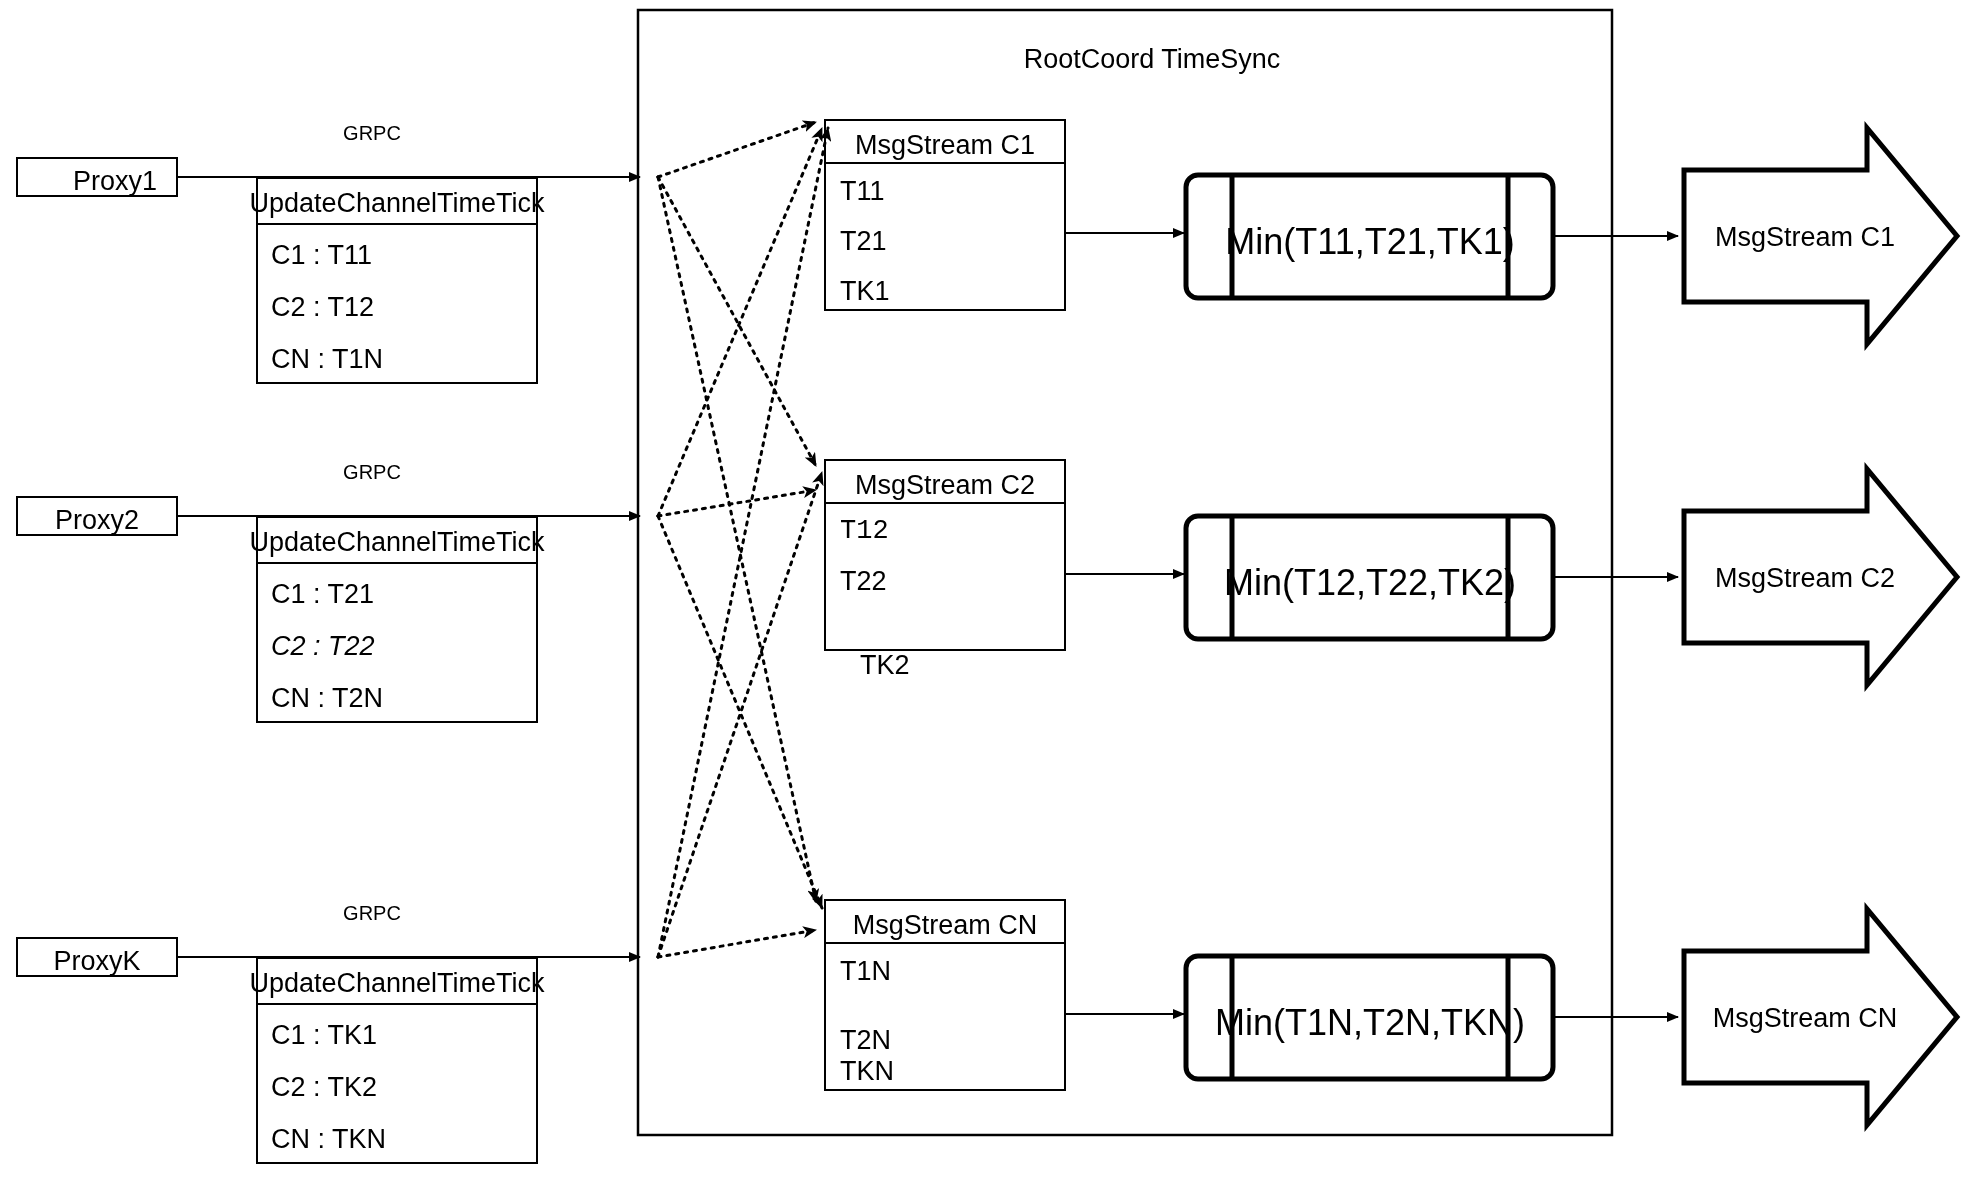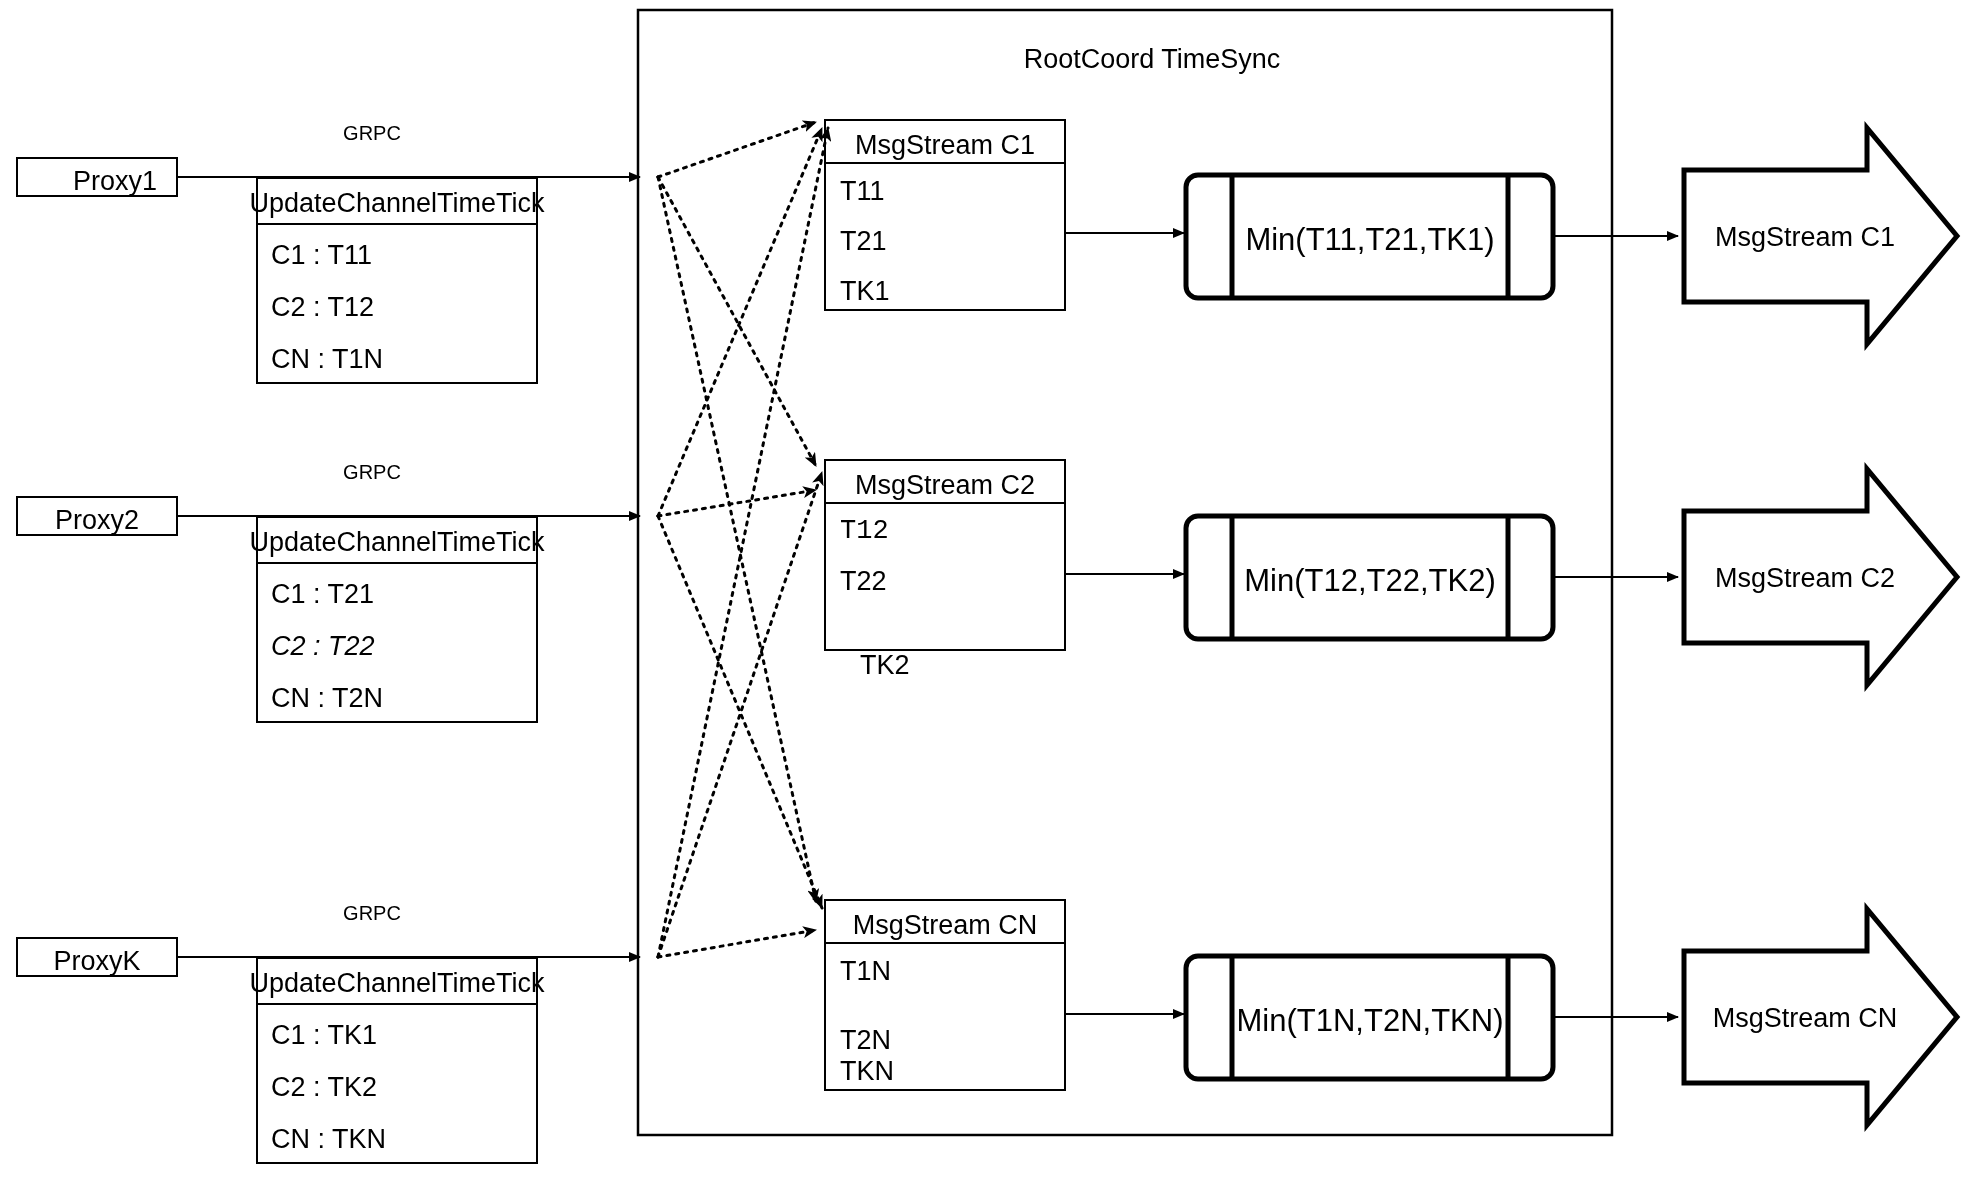--- a/index.html
+++ b/index.html
@@ -30,21 +30,21 @@
     white-space: nowrap;
     line-height: 1;
     pointer-events: none;
   }
   .t-proxy      { font-size: 27px; }
   .t-grpc       { font-size: 20px; }
   .t-uchdr      { font-size: 27px; }
   .t-urow       { font-size: 27px; }
   .t-mshdr      { font-size: 27px; }
   .t-mrow       { font-size: 27px; }
-  .t-min        { font-size: 31px; }
+  .t-min        { font-size: 36px; }
   .t-arrow      { font-size: 27px; }
   .t-title      { font-size: 27px; }
   .ctr { transform: translateX(-50%); }
 </style>
 </head>
 <body>
 
 <div id="canvas">
 
   <svg id="svg-layer" viewBox="0 0 1969 1183">

